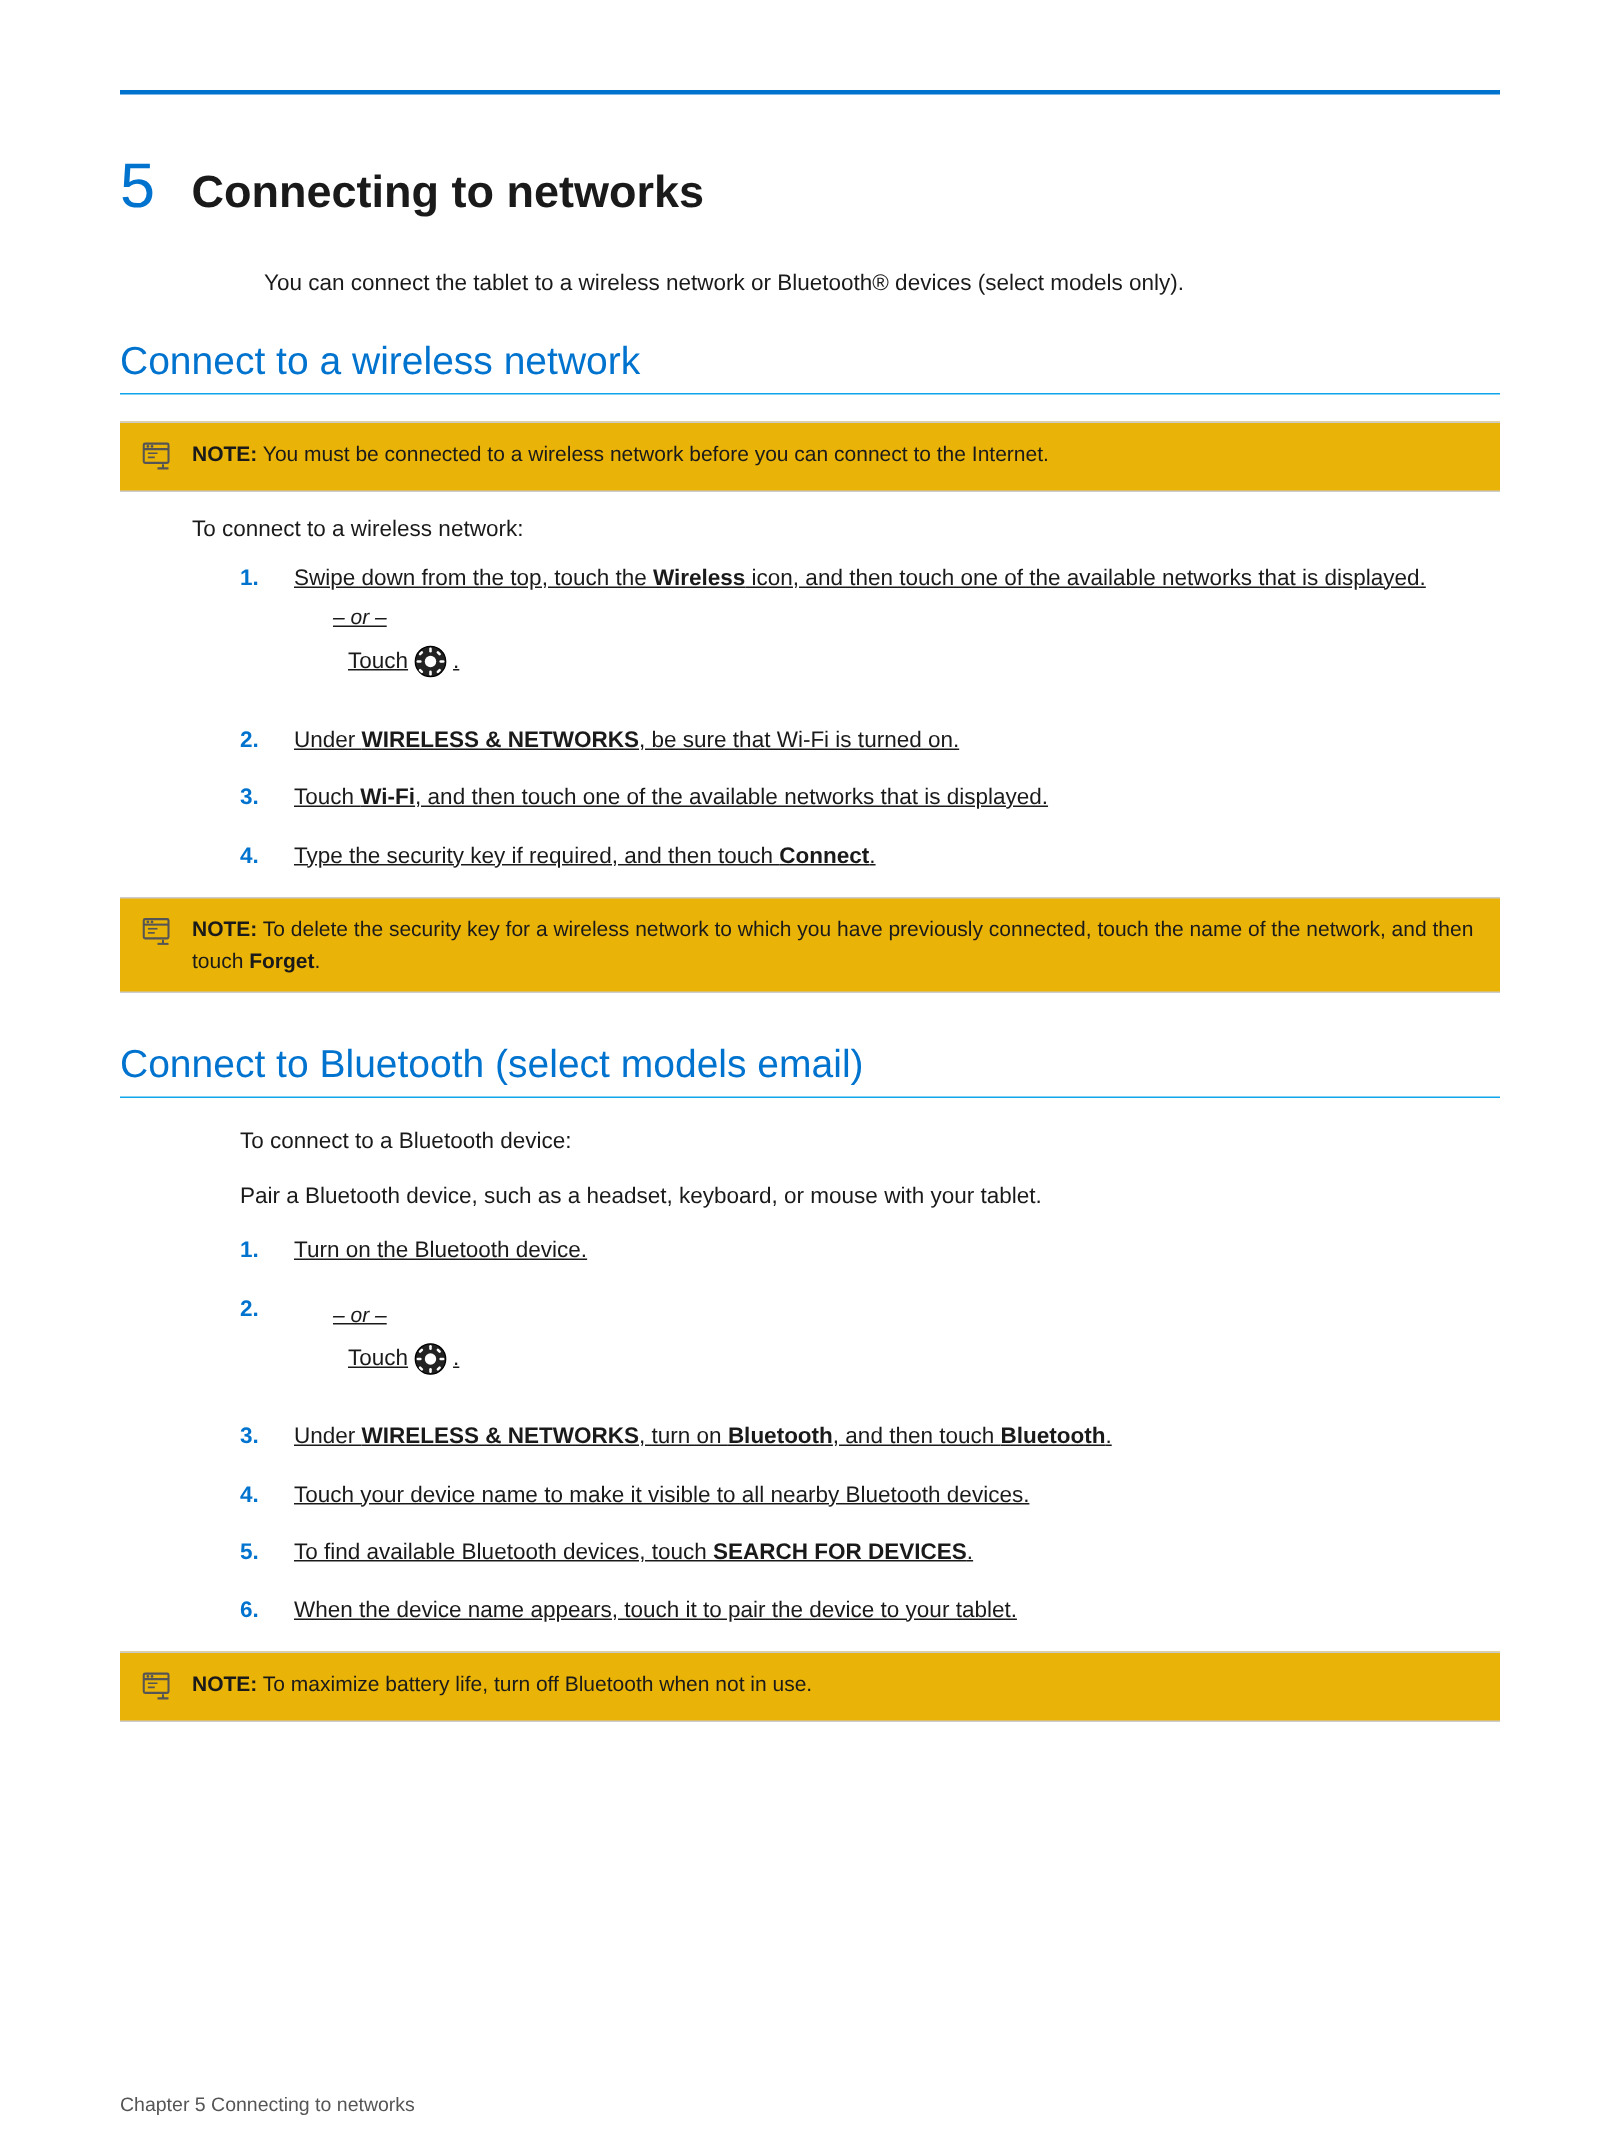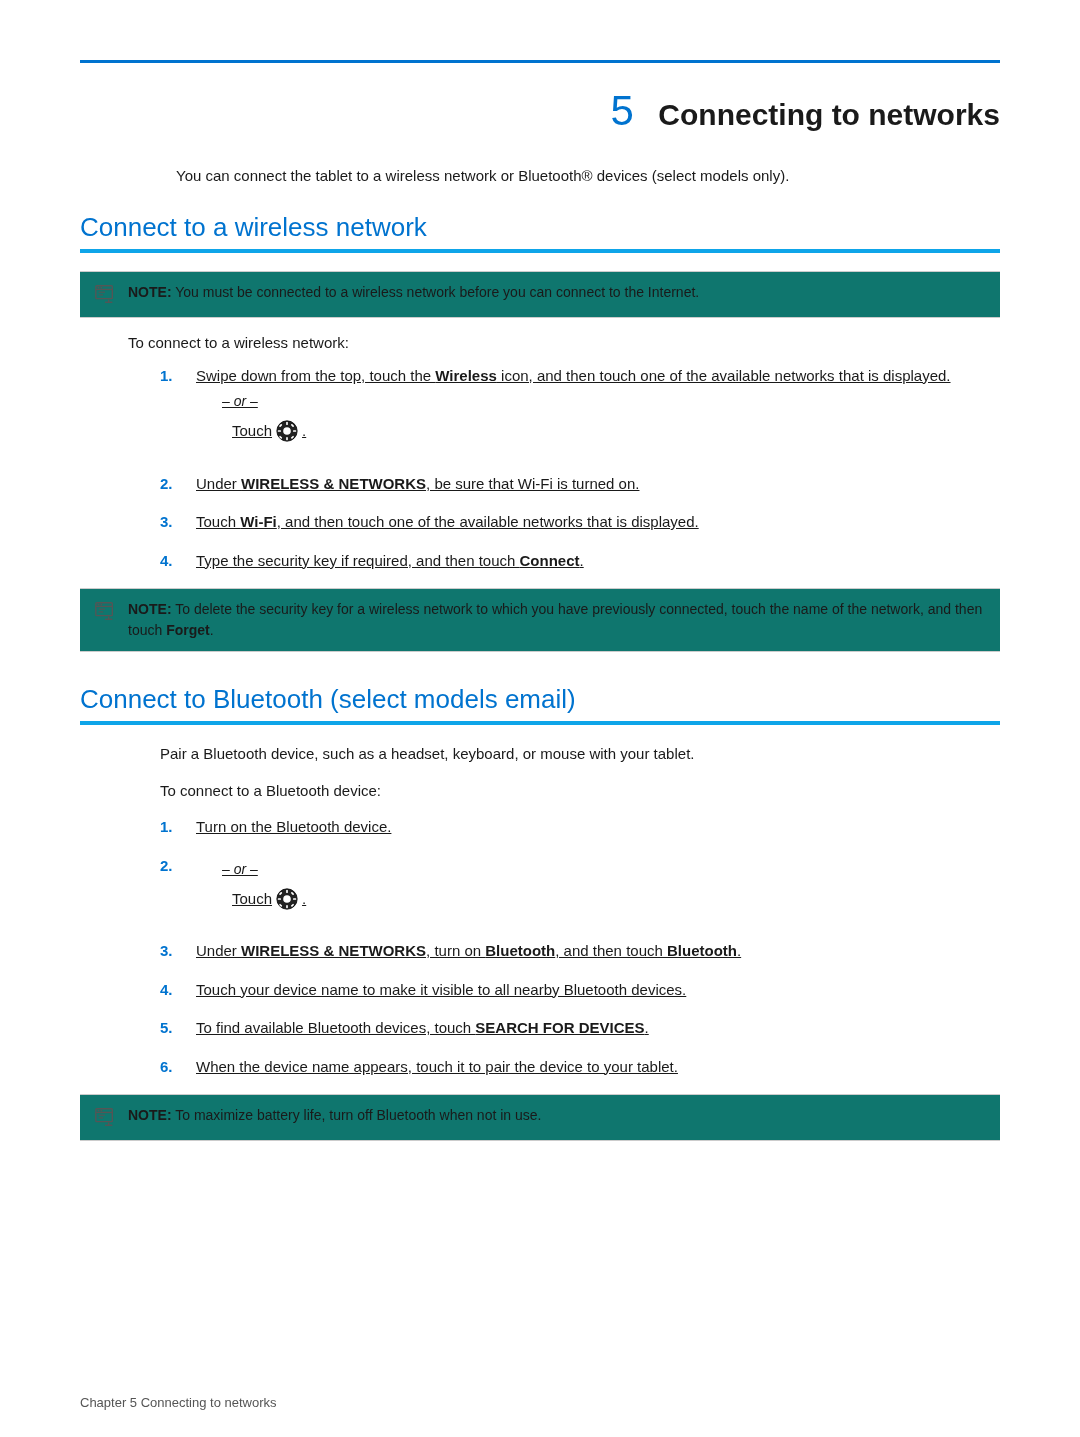--- a/index.html
+++ b/index.html
@@ -13,64 +13,63 @@
       font-family: Arial, sans-serif;
       font-size: 15px;
       color: #1a1a1a;
       width: 1080px;
       min-height: 1437px;
       padding: 60px 80px 80px 80px;
     }
 
     .chapter-header {
       border-top: 3px solid #0073cf;
-      padding-top: 24px;
+      padding-top: 37px;
       margin-bottom: 30px;
-      text-align: right;
     }
 
     .chapter-number {
       font-size: 42px;
       font-weight: 300;
       color: #0073cf;
       margin-right: 16px;
     }
 
     .intro-text {
       margin-left: 96px;
       margin-bottom: 24px;
       font-size: 15px;
       line-height: 1.5;
     }
 
     .section-title {
       font-size: 26px;
       font-weight: 400;
       color: #0073cf;
-      border-bottom: 4px solid #0ea5e9;
+      border-bottom: 1px solid #0ea5e9;
       padding-bottom: 6px;
       margin-bottom: 18px;
     }
 
     .section-intro {
       margin-left: 80px;
       margin-bottom: 14px;
       font-size: 15px;
       line-height: 1.5;
     }
 
     .note-box {
       border-top: 1px solid #cccccc;
       border-bottom: 1px solid #cccccc;
       padding: 10px 14px;
       margin-bottom: 16px;
       display: flex;
       align-items: flex-start;
       gap: 10px;
-      background: #0f766e;
+      background: #eab308;
     }
 
     .note-icon {
       flex-shrink: 0;
       width: 24px;
       height: 24px;
       margin-top: 1px;
     }
 
     .note-text {
@@ -255,22 +254,22 @@
       <span>  To delete the security key for a wireless network to which you have previously connected, touch the name of the network, and then touch <strong>Forget</strong>.</span>
     </p>
   </div>
 </div>
 
 <div class="section">
   <h2 class="section-title">
     <span>Connect to Bluetooth (select models email)</span>
   </h2>
 
+  <p class="section-intro">To connect to a Bluetooth device:</p>
   <p class="section-intro">Pair a Bluetooth device, such as a headset, keyboard, or mouse with your tablet.</p>
-  <p class="section-intro">To connect to a Bluetooth device:</p>
 
   <ol class="numbered-list">
 
     <li>
       <span class="list-number">1.</span>
       <div class="list-content">
         <span>Turn on the Bluetooth device.</span>
       </div>
     </li>
 

